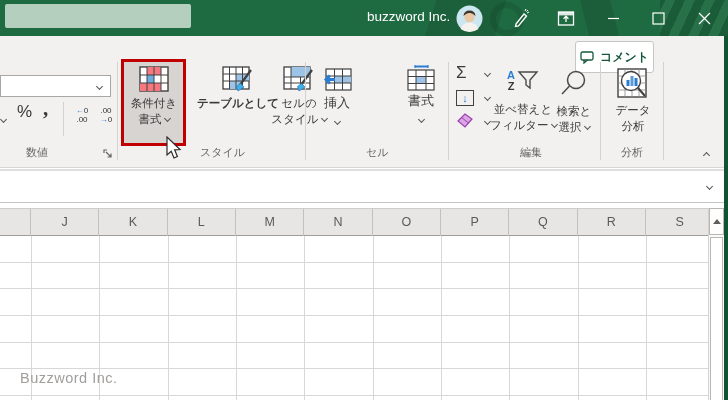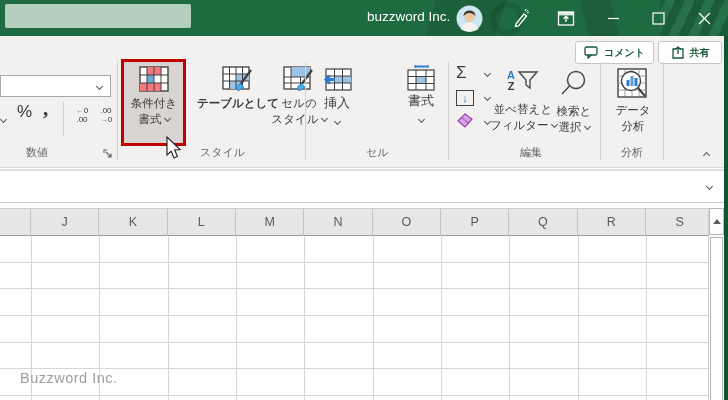--- a/index.html
+++ b/index.html
@@ -18,22 +18,22 @@
   .tb-title { left:367px; top:9px; color:#fff; font-size:13.5px; }
   .tb-btn { top:0; height:36px; display:flex; align-items:center; justify-content:center; }
 
   
   .ribbon { left:0; top:36px; width:728px; height:132px; background:#f2f1f0; border-bottom:1px solid #d8d6d4; }
   .vsep { width:1px; background:#d4d2d0; top:26px; height:98px; }
   .grouplabel { top:109px; font-size:11px; color:#676563; white-space:nowrap; }
   .biglabel { font-size:11.5px; color:#3b3a39; text-align:center; line-height:16px; white-space:nowrap; }
   .chev { display:inline-block; width:5px; height:5px; border-right:1.4px solid #555; border-bottom:1.4px solid #555; transform:rotate(45deg); vertical-align:2px; }
   .chev.up { transform:rotate(-135deg); vertical-align:-2px; }
-  .pill { position:absolute; top:5px; height:23px; background:#fff; border:1px solid #c8c6c4; border-radius:3px;
-          display:flex; align-items:center; justify-content:center; gap:5px; font-size:10px; color:#14573a; font-weight:bold; }
+  .pill { position:absolute; top:5px; height:32px; background:#fff; border:1px solid #c8c6c4; border-radius:3px;
+          display:flex; align-items:center; justify-content:center; gap:5px; font-size:12px; color:#14573a; font-weight:bold; }
   .dec-ic { font-size:8px; line-height:9px; color:#333; text-align:center; letter-spacing:0; }
   .dec-ic .bl { color:#2b7cd3; font-weight:bold; }
 
   
   .fbar { left:0; top:169px; width:724px; height:34px; background:#fff; border-top:2px solid #e1dfdd; border-bottom:1px solid #c8c6c4; }
   .gridwrap { left:0; top:203px; width:724px; height:197px; background:#fff; }
   .colheads { left:0; top:5px; width:724px; height:28px; background:#e8e6e4; border-bottom:1px solid #9f9d9b; border-top:1px solid #cfcdcb; }
   .colhead { top:0; height:27px; line-height:27px; text-align:center; font-size:12.5px; color:#5c5a58; border-right:1px solid #c3c1bf; }
   .gridbody { left:0; top:33px; width:724px; height:164px;
               background:repeating-linear-gradient(to bottom, transparent 0 25.7px, #d9d7d5 25.7px 26.7px); }
@@ -109,27 +109,20 @@
 </div>
 
 <div class="abs ribbon">
 
   <div class="pill" style="left:575px; width:79px;">
     <svg width="15" height="13" viewBox="0 0 15 13">
       <rect x="1" y="1" width="12" height="8" rx="1.5" fill="none" stroke="#14573a" stroke-width="1.3"></rect>
       <path d="M4 9 L4 12 L7.5 9" fill="none" stroke="#14573a" stroke-width="1.3"></path>
     </svg>
     <span>コメント</span>
-  </div>
-  <div class="pill" style="left:658px; width:64px;">
-    <svg width="14" height="13" viewBox="0 0 14 13">
-      <path d="M5 3 L2 3 L2 12 L12 12 L12 3 L9 3" fill="none" stroke="#14573a" stroke-width="1.3"></path>
-      <path d="M7 8 L7 1 M4.5 3.5 L7 1 L9.5 3.5" fill="none" stroke="#14573a" stroke-width="1.3"></path>
-    </svg>
-    <span>共有</span>
   </div>
 
   <div class="abs" style="left:0; top:39px; width:111px; height:22px; background:#fff; border:1px solid #a9a7a5;">
     <span class="chev" style="position:absolute; right:8px; top:8px;"></span>
   </div>
   <span class="chev abs" style="left:1px; top:81px;"></span>
   <div class="abs" style="left:17px; top:66px; font-size:17px; color:#3b3a39;">%</div>
   <div class="abs" style="left:43px; top:60px; font-size:21px; font-weight:bold; color:#3b3a39; font-family:'Liberation Serif', serif;">,</div>
   <div class="abs vsep" style="left:63px; top:66px; height:34px;"></div>
 

